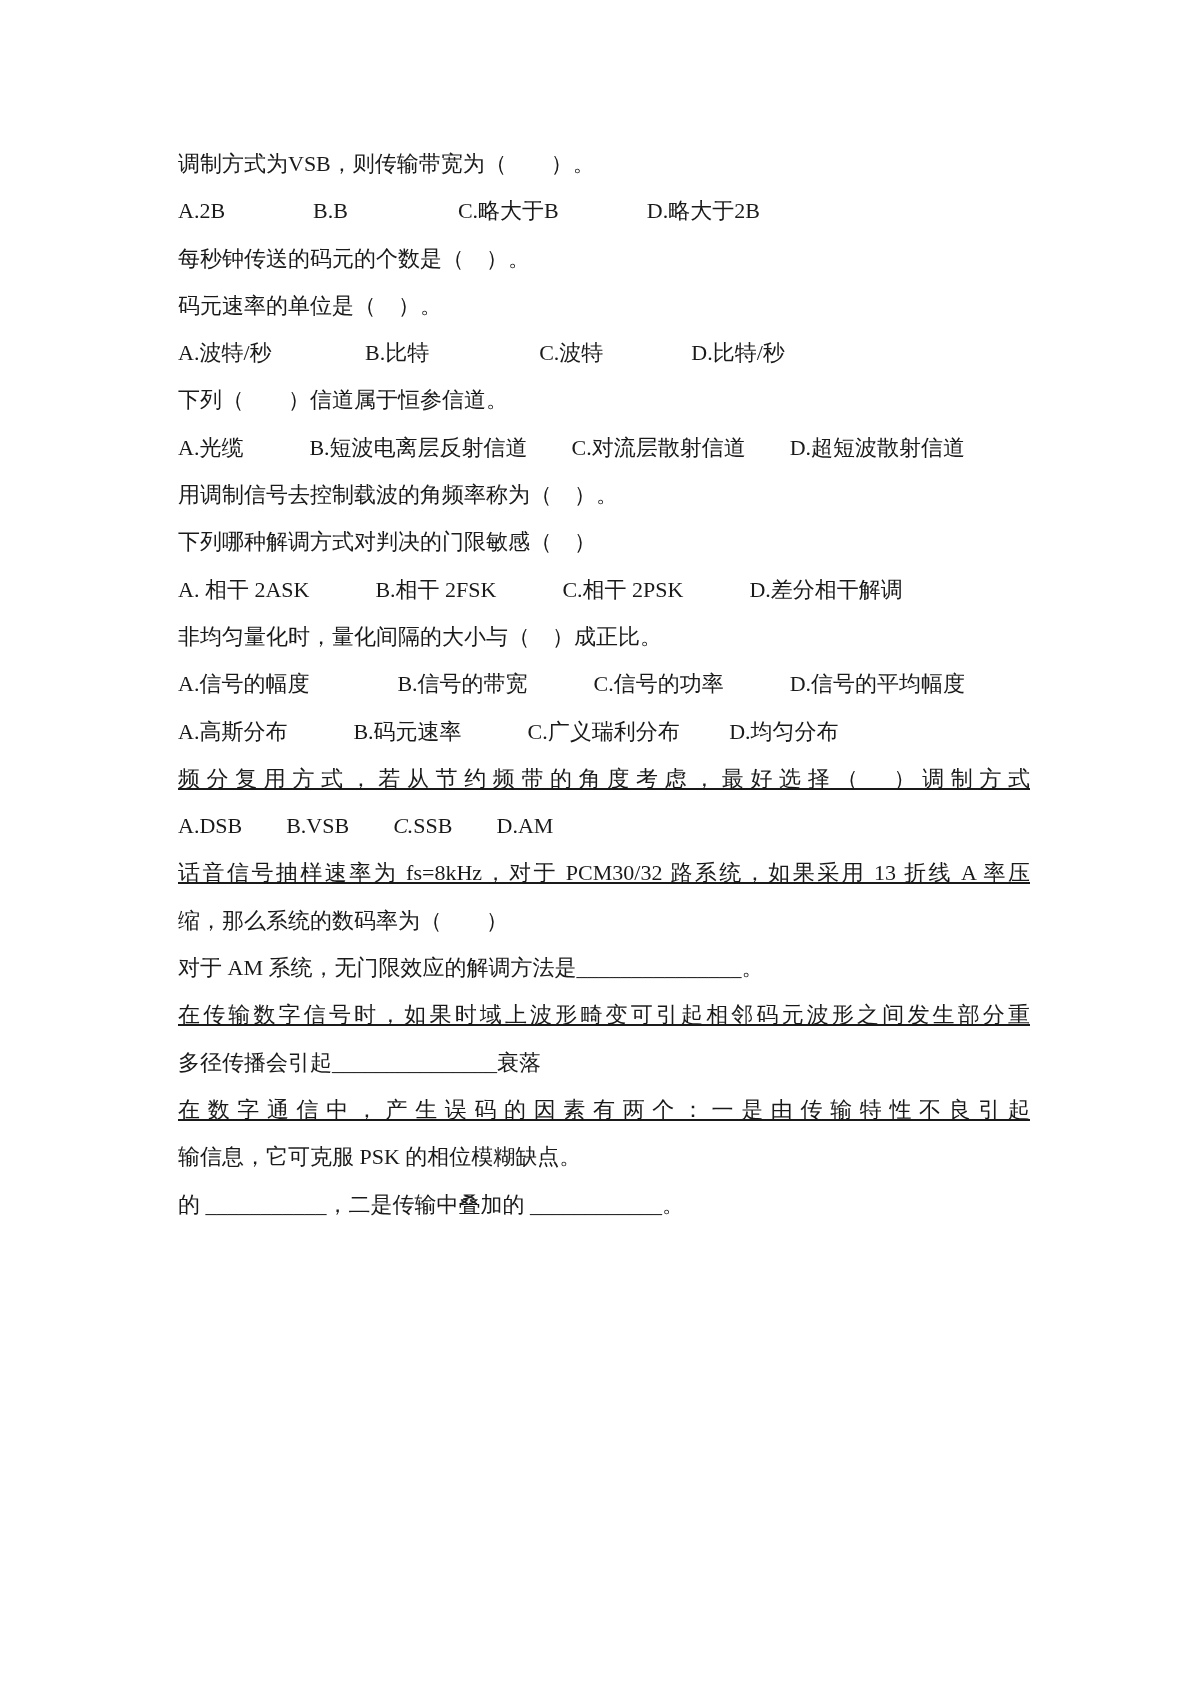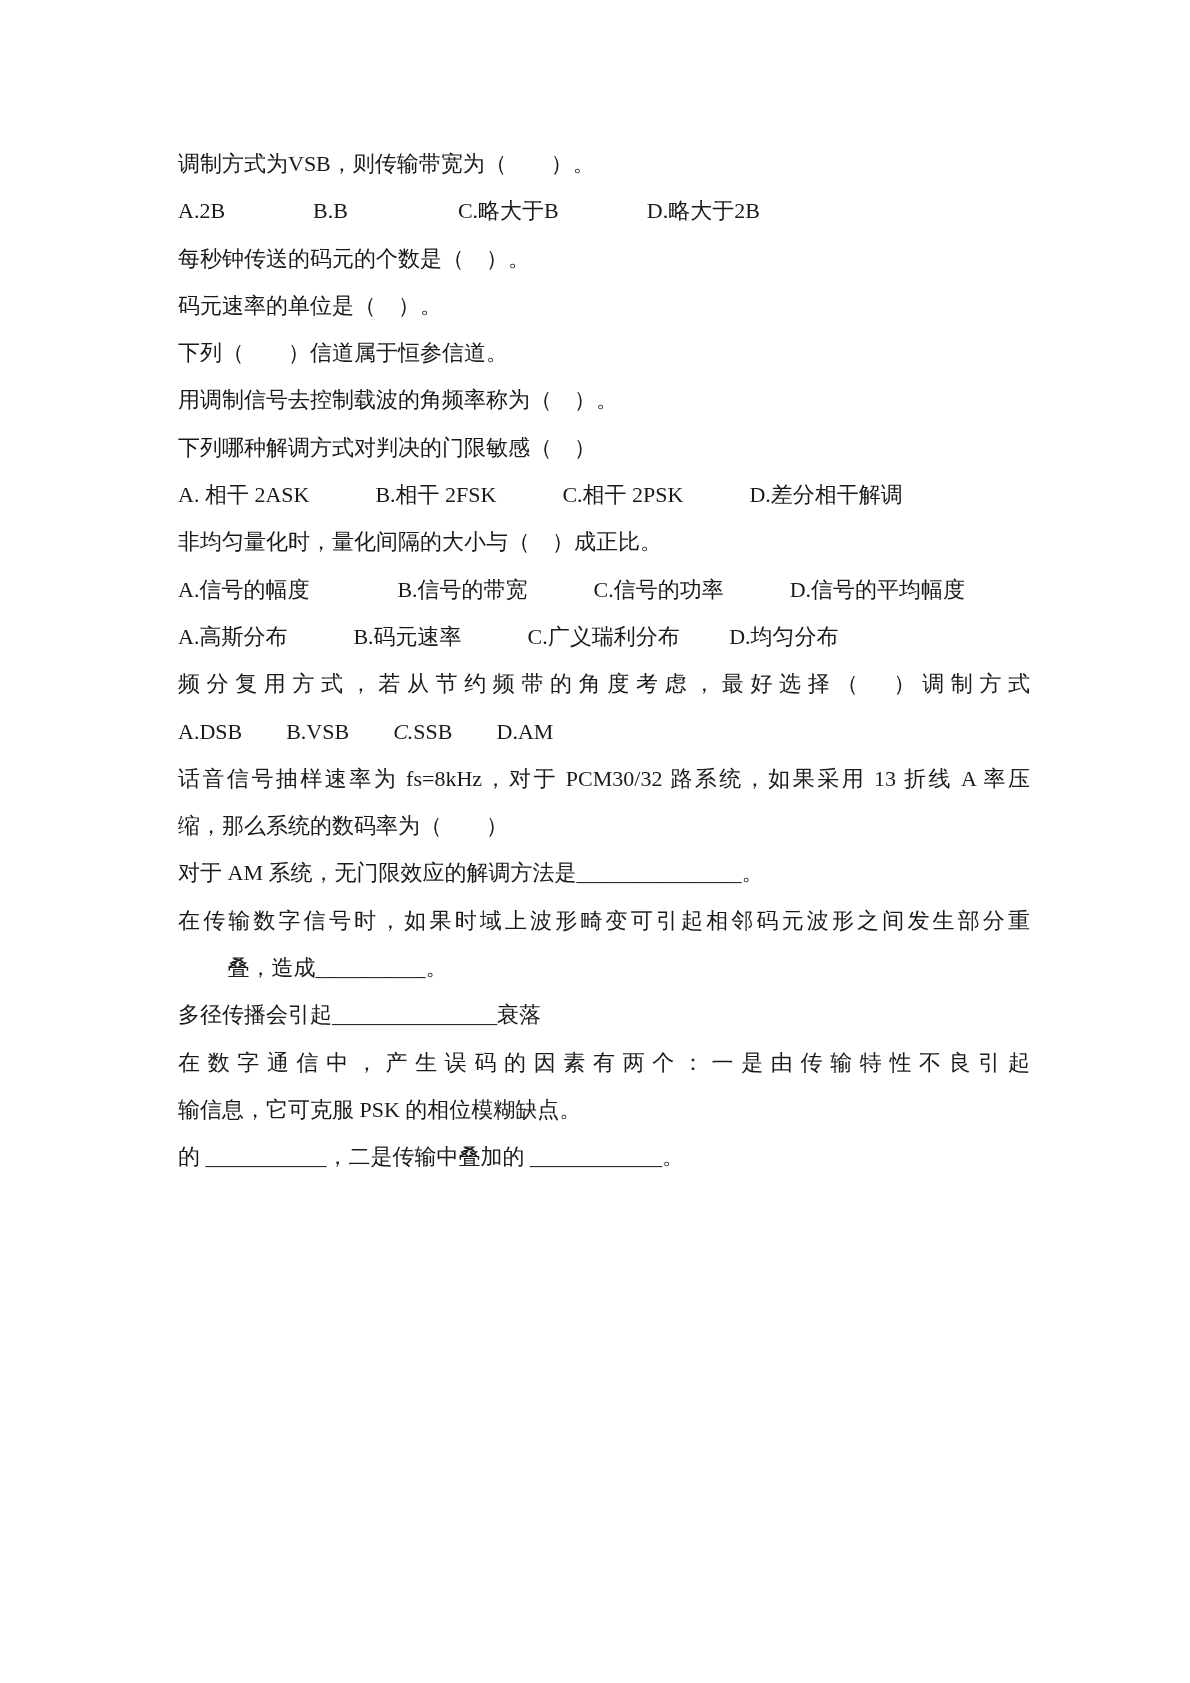--- a/index.html
+++ b/index.html
@@ -27,20 +27,21 @@
     padding: 0;
     font-size: 22px;
     line-height: 47.3px;
     text-align: justify;
     text-align-last: left;
     -moz-text-align-last: left;
     word-break: keep-all;
   }
   p.line.stretch {
     text-align-last: justify;
+    text-decoration: underline;
     -moz-text-align-last: justify;
   }
   p.line i {
     font-style: italic;
   }
   .page-number {
     position: absolute;
     left: 0;
     top: 1552px;
     width: 100%;
@@ -51,33 +52,34 @@
 </style>
 </head>
 <body>
 
 <div class="page">
   <div class="content" id="lines">
       <p class="line">调制方式为VSB，则传输带宽为（　　）。</p>
       <p class="line">A.2B　　　　B.B　　　　　C.略大于B　　　　D.略大于2B</p>
       <p class="line">每秒钟传送的码元的个数是（　）。</p>
       <p class="line">码元速率的单位是（　）。</p>
+      <p class="line">A.波特/秒　　　　 B.比特　　　　　C.波特　　　　D.比特/秒</p>
       <p class="line">下列（　　）信道属于恒参信道。</p>
+      <p class="line">A.光缆　　　B.短波电离层反射信道　　C.对流层散射信道　　D.超短波散射信道</p>
       <p class="line">用调制信号去控制载波的角频率称为（　）。</p>
       <p class="line">下列哪种解调方式对判决的门限敏感（　）</p>
       <p class="line">A. 相干 2ASK　　　B.相干 2FSK　　　C.相干 2PSK　　　D.差分相干解调</p>
       <p class="line">非均匀量化时，量化间隔的大小与（　）成正比。</p>
       <p class="line">A.信号的幅度　　　　B.信号的带宽　　　C.信号的功率　　　D.信号的平均幅度</p>
       <p class="line">A.高斯分布　　　B.码元速率　　　C.广义瑞利分布　　 D.均匀分布</p>
       <p class="line stretch">频分复用方式，若从节约频带的角度考虑，最好选择（　）调制方式</p>
       <p class="line"><span>A.DSB　　B.VSB　　</span><i>C.</i><span>SSB　　D.AM</span></p>
       <p class="line stretch">话音信号抽样速率为 fs=8kHz，对于 PCM30/32 路系统，如果采用 13 折线 A 率压</p>
       <p class="line">缩，那么系统的数码率为（　　）</p>
       <p class="line">对于 AM 系统，无门限效应的解调方法是_______________。</p>
       <p class="line stretch">在传输数字信号时，如果时域上波形畸变可引起相邻码元波形之间发生部分重</p>
-      <p class="line">　　 叠，造成__________。</p>
       <p class="line">多径传播会引起_______________衰落</p>
       <p class="line stretch">在数字通信中，产生误码的因素有两个：一是由传输特性不良引起</p>
       <p class="line">输信息，它可克服 PSK 的相位模糊缺点。</p>
       <p class="line">的 ___________，二是传输中叠加的 ____________。</p>
     </div>
   <div class="page-number">1</div>
 </div>
 
 </body></html>

